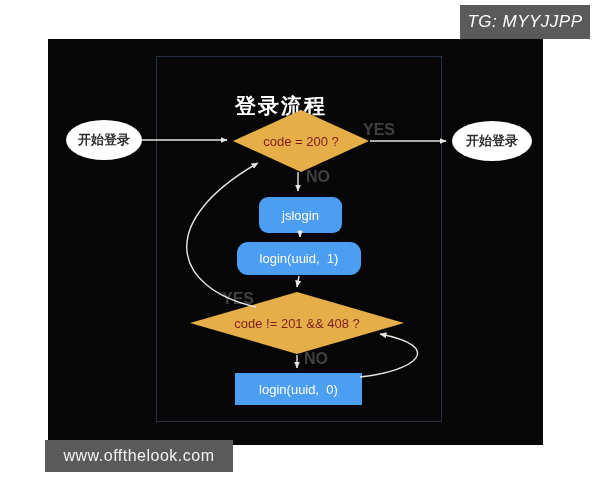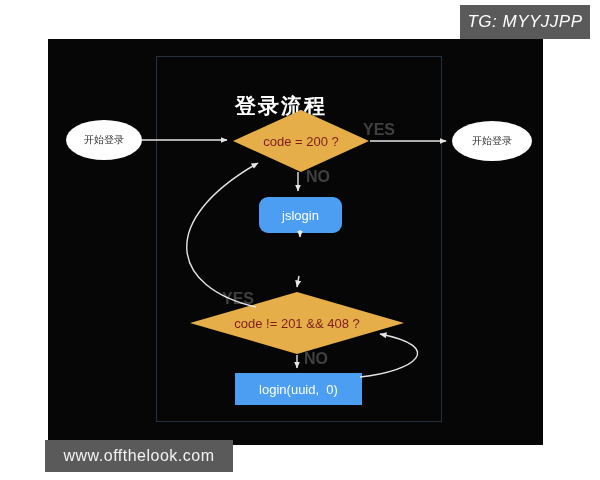--- a/index.html
+++ b/index.html
@@ -21,22 +21,22 @@
   .frame { position: absolute; left: 156px; top: 56px; width: 286px; height: 366px;
     border: 1px solid #25313f; }
 
   .diagram-title { position: absolute; left: 156px; top: 68px; width: 250px;
     text-align: center; color: #ffffff; font-size: 21px; font-weight: bold;
     letter-spacing: 2px; margin-top: 24px; }
 
   .node { position: absolute; display: flex; align-items: center; justify-content: center;
     text-align: center; white-space: pre; }
 
-  .terminator { background: #ffffff; color: #2e2e2e; font-weight: normal;
-    font-size: 10px; border-radius: 50%; }
+  .terminator { background: #ffffff; color: #2e2e2e; font-weight: bold;
+    font-size: 13px; border-radius: 50%; }
   .n-start { left: 66px; top: 120px; width: 76px; height: 40px; }
   .n-other { left: 452px; top: 121px; width: 80px; height: 40px; }
 
   .decision { background: #e5ae49; color: #7f1d1d; font-size: 13px;
     clip-path: polygon(50% 0, 100% 50%, 50% 100%, 0 50%); }
   .n-decision1 { left: 233px; top: 110px; width: 136px; height: 62px; }
   .n-decision2 { left: 190px; top: 292px; width: 214px; height: 62px; }
 
   .process { background: #4b9ef2; color: #ffffff; font-size: 13px; border-radius: 9px; }
   .n-jslogin { left: 259px; top: 197px; width: 83px; height: 36px; }
@@ -66,20 +66,21 @@
   <div class="diagram-title">登录流程</div>
 
   <div class="node terminator n-start">开始登录</div>
 
   <div class="node decision n-decision1">code = 200 ?</div>
 
   <div class="node terminator n-other">开始登录</div>
 
   <div class="node process n-jslogin">jslogin</div>
 
+  <div class="node process n-login1">login(uuid,  1)</div>
 
   <div class="node decision n-decision2">code != 201 &amp;&amp; 408 ?</div>
 
   <div class="node process n-login0">login(uuid,  0)</div>
 
   <div class="edge-label l-yes1">YES</div>
   <div class="edge-label l-no1">NO</div>
   <div class="edge-label l-yes2">YES</div>
   <div class="edge-label l-no2">NO</div>
 

